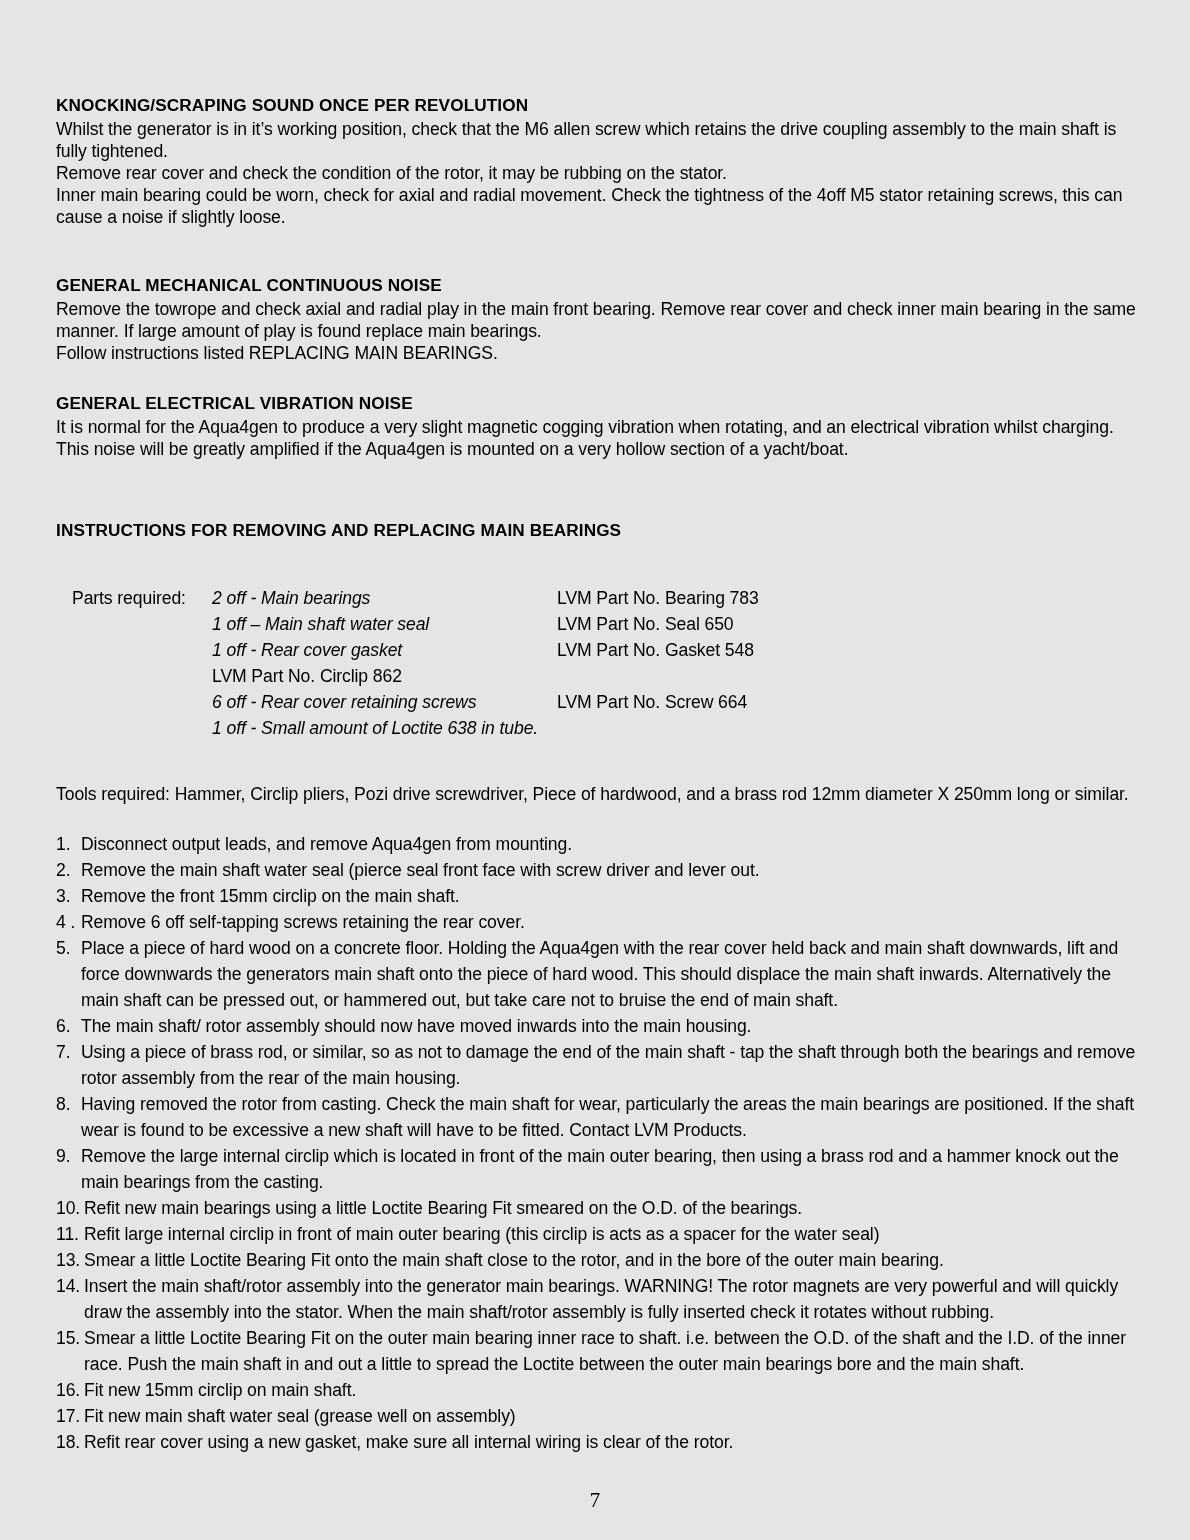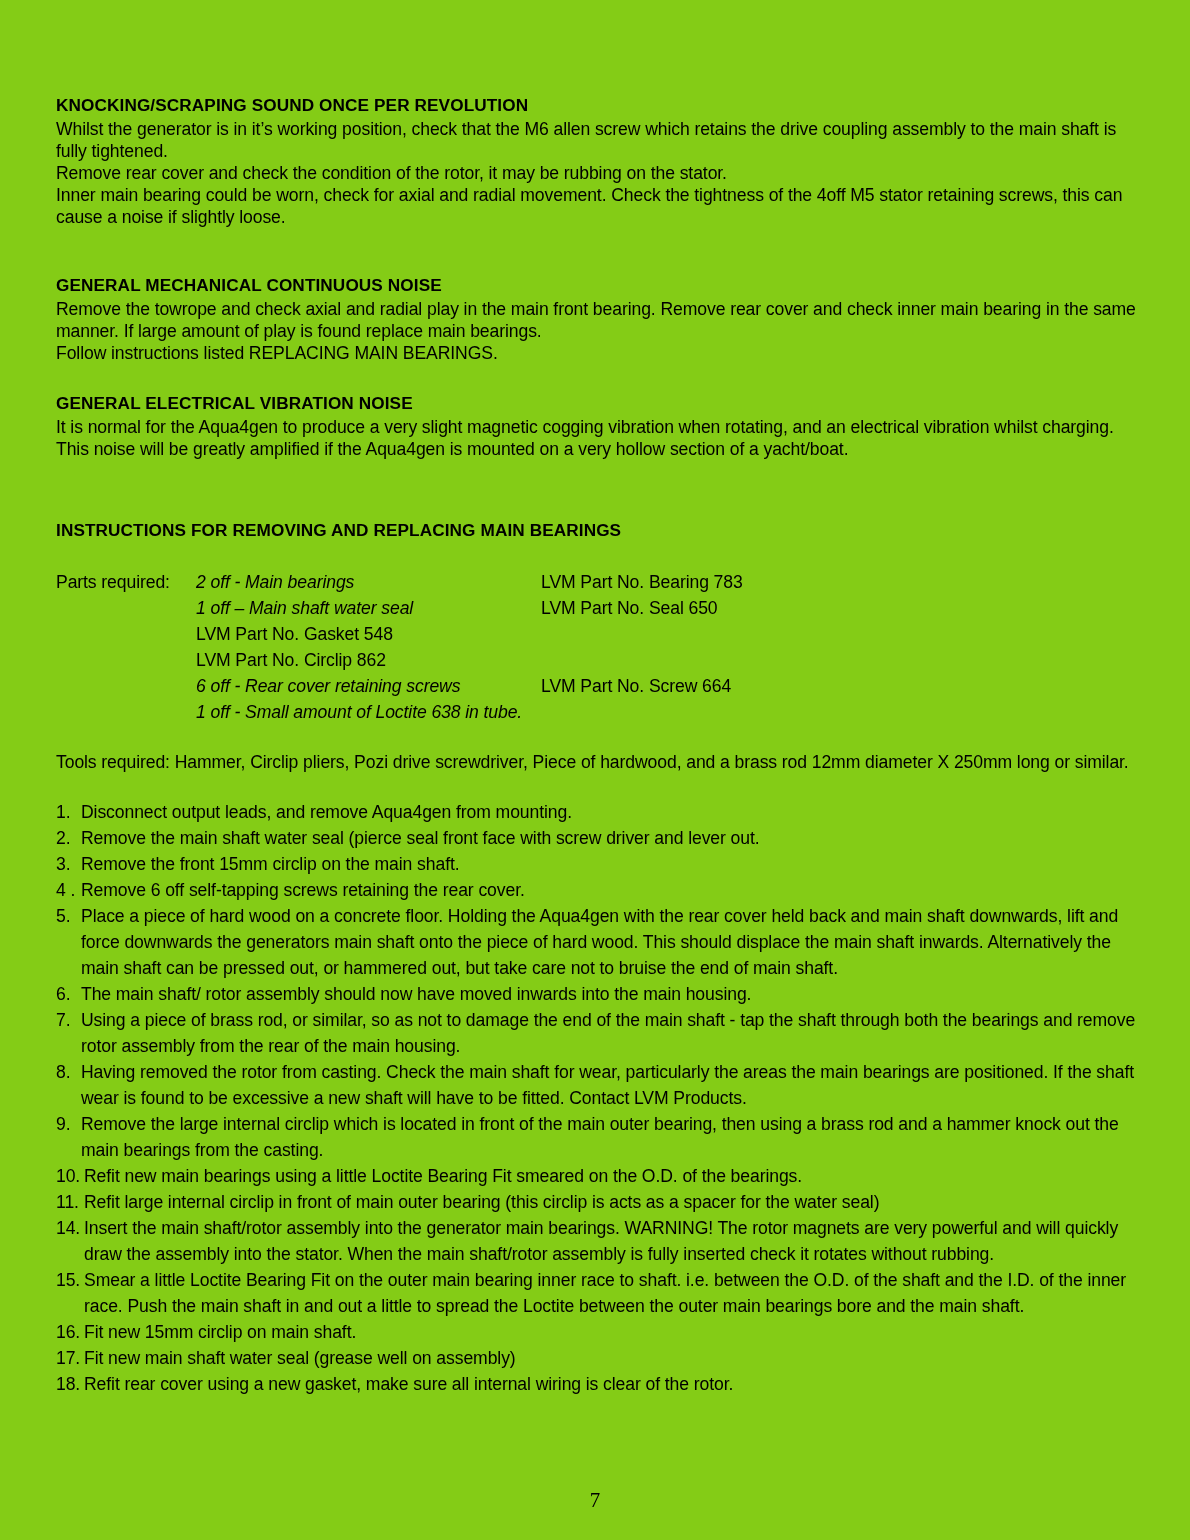--- a/index.html
+++ b/index.html
@@ -14,21 +14,21 @@
     font-family: "Liberation Sans", sans-serif;
     color: #000000;
     -webkit-font-smoothing: antialiased;
   }
   .page {
     position: relative;
     width: 1190px;
     height: 1540px;
     box-sizing: border-box;
     padding: 92px 40px 0 56px;
-    background: #84cc16;
+    background: #e5e5e5;
   }
   .doc-body {
     font-size: 17.6px;
     line-height: 26px;
     letter-spacing: -0.1px;
   }
   .section { margin: 0; }
   .section-heading {
     font-weight: bold;
     font-size: 17.2px;
@@ -39,21 +39,21 @@
   .para {
     margin: 0;
     line-height: 22px;
   }
   .spacer-lg { height: 44px; }
   .spacer-md { height: 26px; }
   .spacer-sm { height: 13px; }
 
   
   .parts-block {
-    margin: 0;
+    margin: 16px;
     line-height: 26px;
   }
   .parts-row {
     display: flex;
     align-items: baseline;
     line-height: 26px;
   }
   .parts-label {
     width: 140px;
     flex: 0 0 140px;
@@ -145,20 +145,21 @@
           <span class="parts-desc">2 off - Main bearings</span>
           <span class="parts-code">LVM Part No. Bearing 783</span>
         </div>
         <div class="parts-row">
           <span class="parts-label"></span>
           <span class="parts-desc">1 off – Main shaft water seal</span>
           <span class="parts-code">LVM Part No. Seal 650</span>
         </div>
         <div class="parts-row">
           <span class="parts-label"></span>
+          <span class="parts-desc">1 off - Rear cover gasket</span>
           <span class="parts-code">LVM Part No. Gasket 548</span>
         </div>
         <div class="parts-row">
           <span class="parts-label"></span>
           <span class="parts-code">LVM Part No. Circlip 862</span>
         </div>
         <div class="parts-row">
           <span class="parts-label"></span>
           <span class="parts-desc">6 off - Rear cover retaining  screws</span>
           <span class="parts-code">LVM Part No. Screw 664</span>
@@ -213,20 +214,24 @@
           <span class="step-num w1">9.</span>
           <span class="step-text">Remove the large internal circlip which is located in front of the main outer bearing, then using a brass rod and a hammer knock out the main bearings from the casting.</span>
         </li>
         <li class="step">
           <span class="step-num w2">10.</span>
           <span class="step-text">Refit new main bearings using a little Loctite Bearing Fit smeared on the O.D. of the bearings.</span>
         </li>
         <li class="step">
           <span class="step-num w2">11.</span>
           <span class="step-text">Refit large internal circlip in front of main outer bearing (this circlip is acts as a spacer for the water seal)</span>
+        </li>
+        <li class="step">
+          <span class="step-num w2">13.</span>
+          <span class="step-text">Smear a little Loctite Bearing Fit onto the main shaft close to the rotor, and in the bore of the outer main bearing.</span>
         </li>
         <li class="step">
           <span class="step-num w2">14.</span>
           <span class="step-text">Insert the main shaft/rotor assembly into the generator main bearings. WARNING! The rotor magnets are very powerful and will quickly draw the assembly into the stator.  When the main shaft/rotor assembly is fully inserted check it rotates without rubbing.</span>
         </li>
         <li class="step">
           <span class="step-num w2">15.</span>
           <span class="step-text">Smear a little Loctite Bearing Fit on the outer main bearing inner race to shaft.  i.e. between the O.D. of the shaft and the I.D. of the inner race. Push the main shaft in and out a little to spread the Loctite between the outer main bearings bore and the main shaft.</span>
         </li>
         <li class="step">

